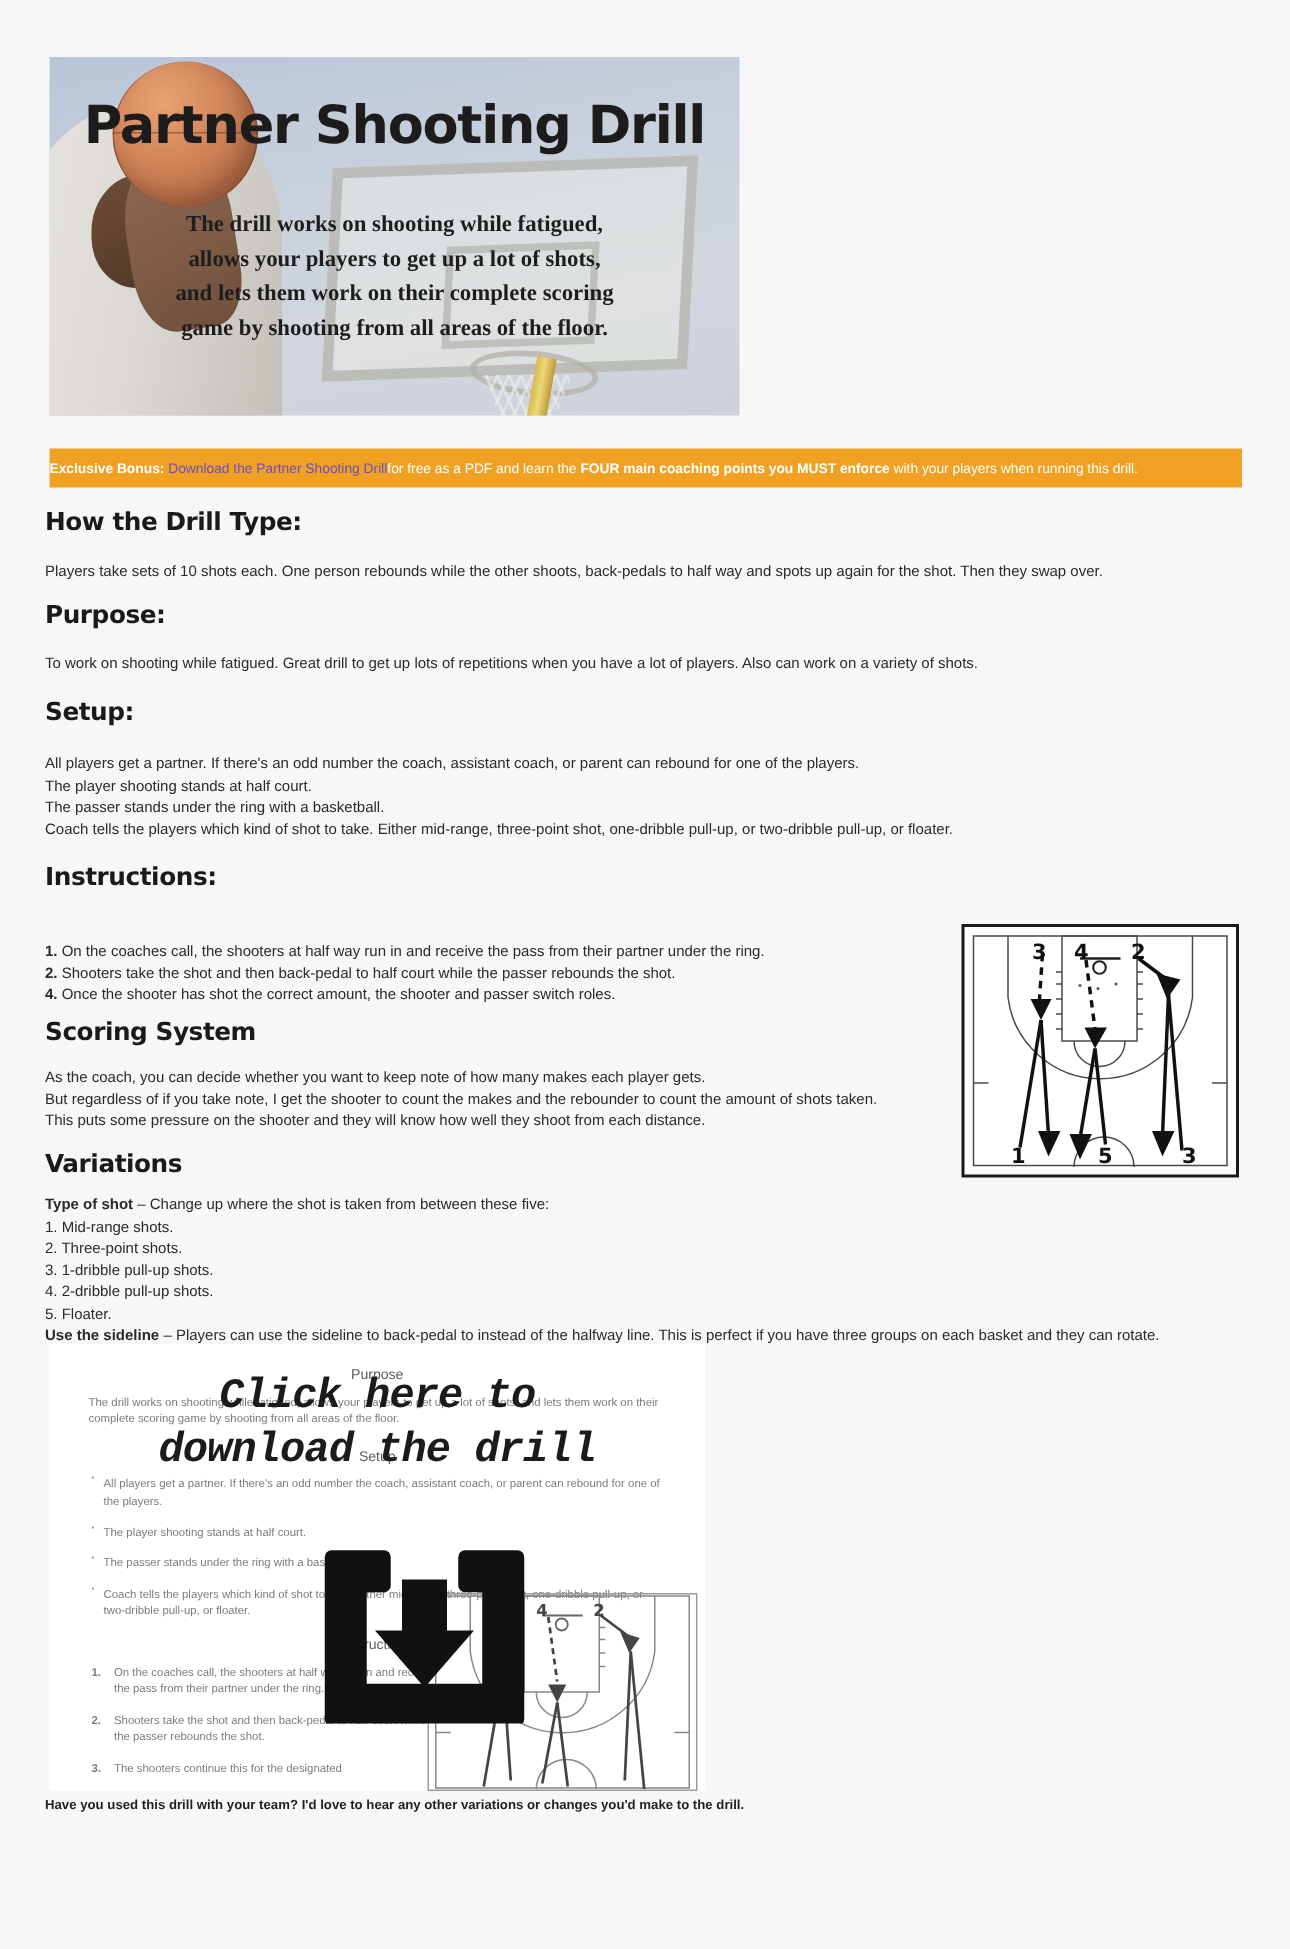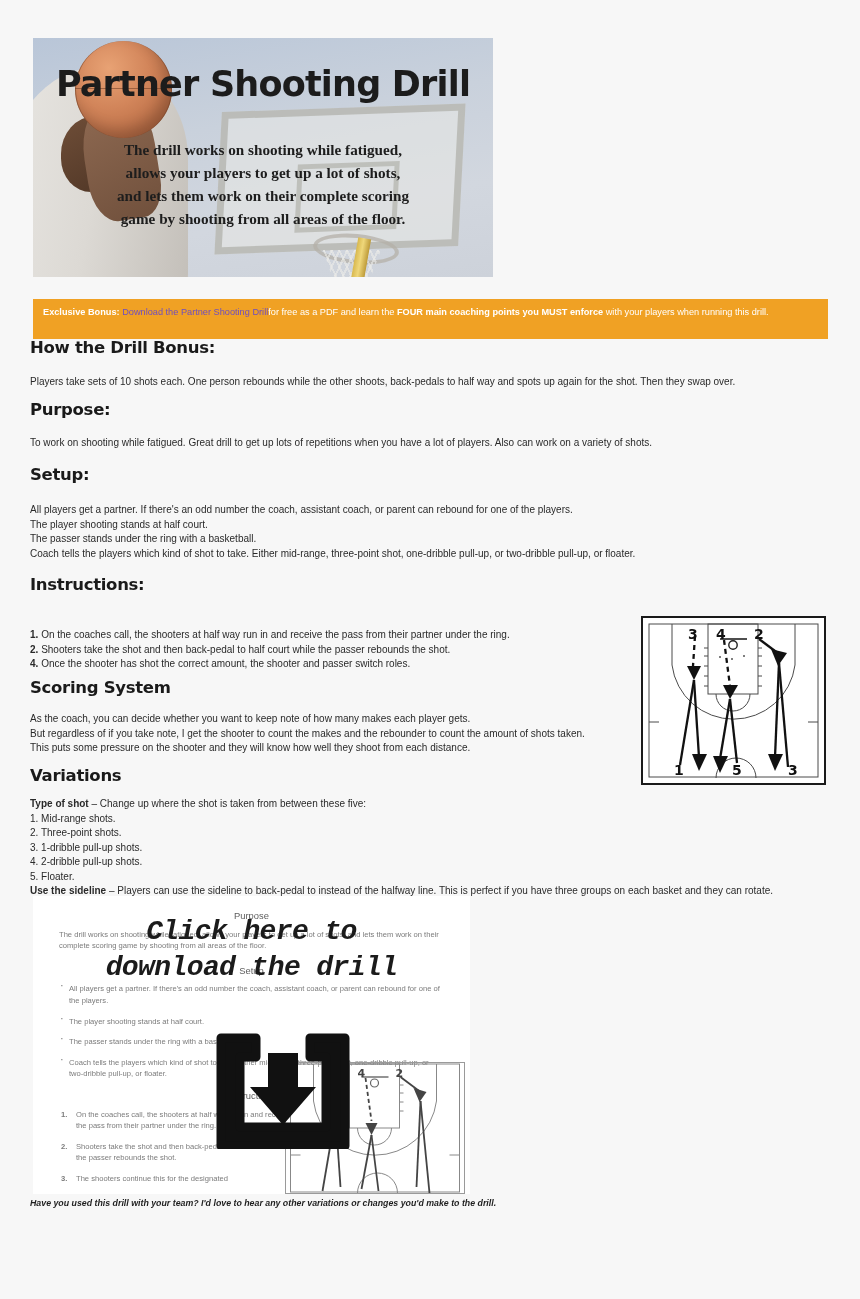--- a/index.html
+++ b/index.html
@@ -132,28 +132,27 @@
     line-height: 23px;
     color: #1d1d1d;
   }
 
   
   .bonus-banner {
     position: absolute;
     left: 33px;
     top: 299px;
     width: 795px;
-    height: 40px;
+    height: 26px;
     background: #f0a124;
     color: #ffffff;
     font-size: 9.2px;
     line-height: 26px;
     white-space: nowrap;
     overflow: hidden;
-    padding-left: 10px;
     box-sizing: border-box;
   }
   .bonus-banner b { font-weight: 700; }
   .bonus-link { color: #6e4ec0; text-decoration: none; }
 
   
   .h2 {
     position: absolute;
     left: 30px;
     font-family: "DejaVu Sans", sans-serif;
@@ -252,21 +251,20 @@
   }
   .pv-dlicon svg { display: block; width: 100%; height: 100%; }
 
   
   .footer-note {
     position: absolute;
     left: 30px;
     top: 1198px;
     font-size: 8.8px;
     font-weight: 700;
-    font-style: italic;
     color: #1f1f1f;
   }
 </style>
 </head>
 <body>
 
 <div class="page">
 
   <div class="hero">
     <div class="hero-photo">
@@ -287,21 +285,21 @@
       <div>allows your players to get up a lot of shots,</div>
       <div>and lets them work on their complete scoring</div>
       <div>game by shooting from all areas of the floor.</div>
     </div>
   </div>
 
   <div class="bonus-banner">
     <b>Exclusive Bonus:</b><span>&nbsp;</span><a class="bonus-link" href="#">Download the Partner Shooting Drill</a><span>for free as a PDF and learn the </span><b>FOUR main coaching points you MUST enforce</b><span> with your players when running this drill.</span>
   </div>
 
-  <h2 class="h2" style="top:338px;">How the Drill Bonus:</h2>
+  <h2 class="h2" style="top:338px;">How the Drill Type:</h2>
   <div class="body" style="top:375px; width:760px;">Players take sets of 10 shots each. One person rebounds while the other shoots, back-pedals to half way and spots up again for the shot. Then they swap over.</div>
 
   <h2 class="h2" style="top:400px;">Purpose:</h2>
   <div class="body" style="top:436px; width:760px;">To work on shooting while fatigued. Great drill to get up lots of repetitions when you have a lot of players. Also can work on a variety of shots.</div>
 
   <h2 class="h2" style="top:465px;">Setup:</h2>
   <div class="body" style="top:503px; width:780px;">
     <div>All players get a partner. If there's an odd number the coach, assistant coach, or parent can rebound for one of the players.</div>
     <div>The player shooting stands at half court.</div>
     <div>The passer stands under the ring with a basketball.</div>

